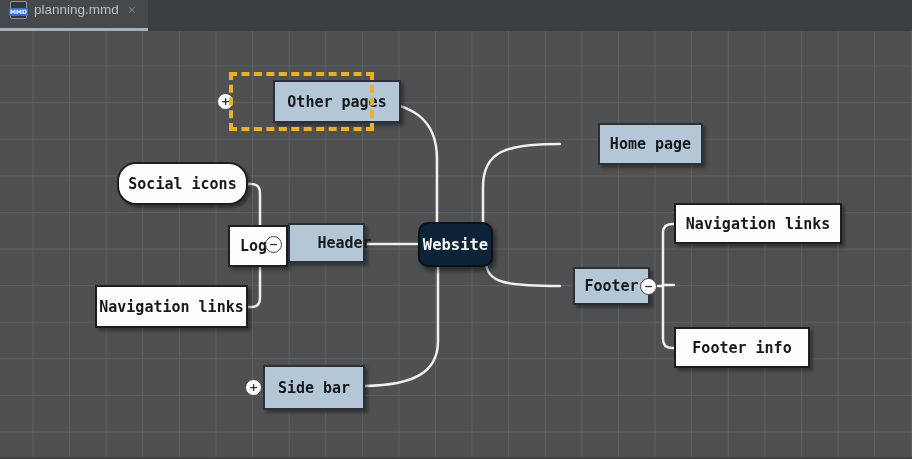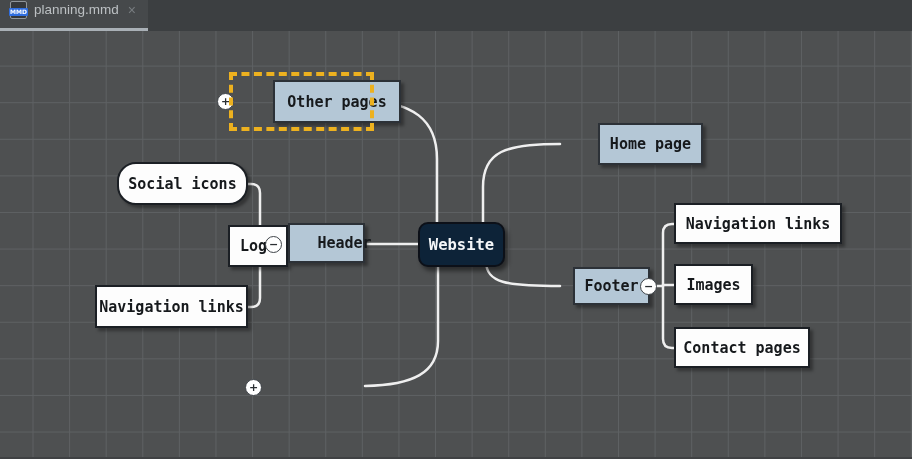--- a/index.html
+++ b/index.html
@@ -117,26 +117,26 @@
   </svg>
 
   <div class="node leaf" style="left:117px;top:131px;width:131px;height:43px;border-radius:19px;">Social icons</div>
   <div class="node leaf" style="left:188px;top:194px;width:60px;height:42px;margin-left:40px;">Logo</div>
   <div class="node leaf" style="left:95px;top:254px;width:153px;height:43px;">Navigation links</div>
 
   <div class="node" style="left:237px;top:49px;width:128px;height:43px;margin-left:36px;">Other pages</div>
   <div class="node" style="left:558px;top:92px;width:105px;height:42px;margin-left:40px;">Home page</div>
   <div class="node" style="left:288px;top:192px;width:77px;height:40px;padding-left:36px;">Header</div>
   <div class="node" style="left:558px;top:236px;width:77px;height:38px;margin-left:15px;">Footer</div>
+  <div class="node" style="left:263px;top:334px;width:102px;height:45px;">Side bar</div>
 
-  <div class="node root" style="left:418px;top:191px;width:87px;height:45px;">Website</div>
+  <div class="node root" style="left:418px;top:191px;width:75px;height:45px;">Website</div>
 
   <div class="node leaf" style="left:674px;top:172px;width:168px;height:41px;">Navigation links</div>
-  <div class="node leaf" style="left:674px;top:233px;width:79px;height:41px;">Images</div>
-  <div class="node leaf" style="left:674px;top:296px;width:136px;height:41px;">Contact pages</div>
+  <div class="node leaf" style="left:674px;top:296px;width:136px;height:41px;">Footer info</div>
 
   <div class="toggle" style="left:217px;top:62px;">+</div>
   <div class="toggle" style="left:265px;top:205px;">−</div>
   <div class="toggle" style="left:640px;top:247px;">−</div>
   <div class="toggle" style="left:245px;top:348px;">+</div>
 
   <div class="selection-rect" style="left:229px;top:41px;width:145px;height:59px;"></div>
 </div>
 
 <div class="bottom-edge"></div>

